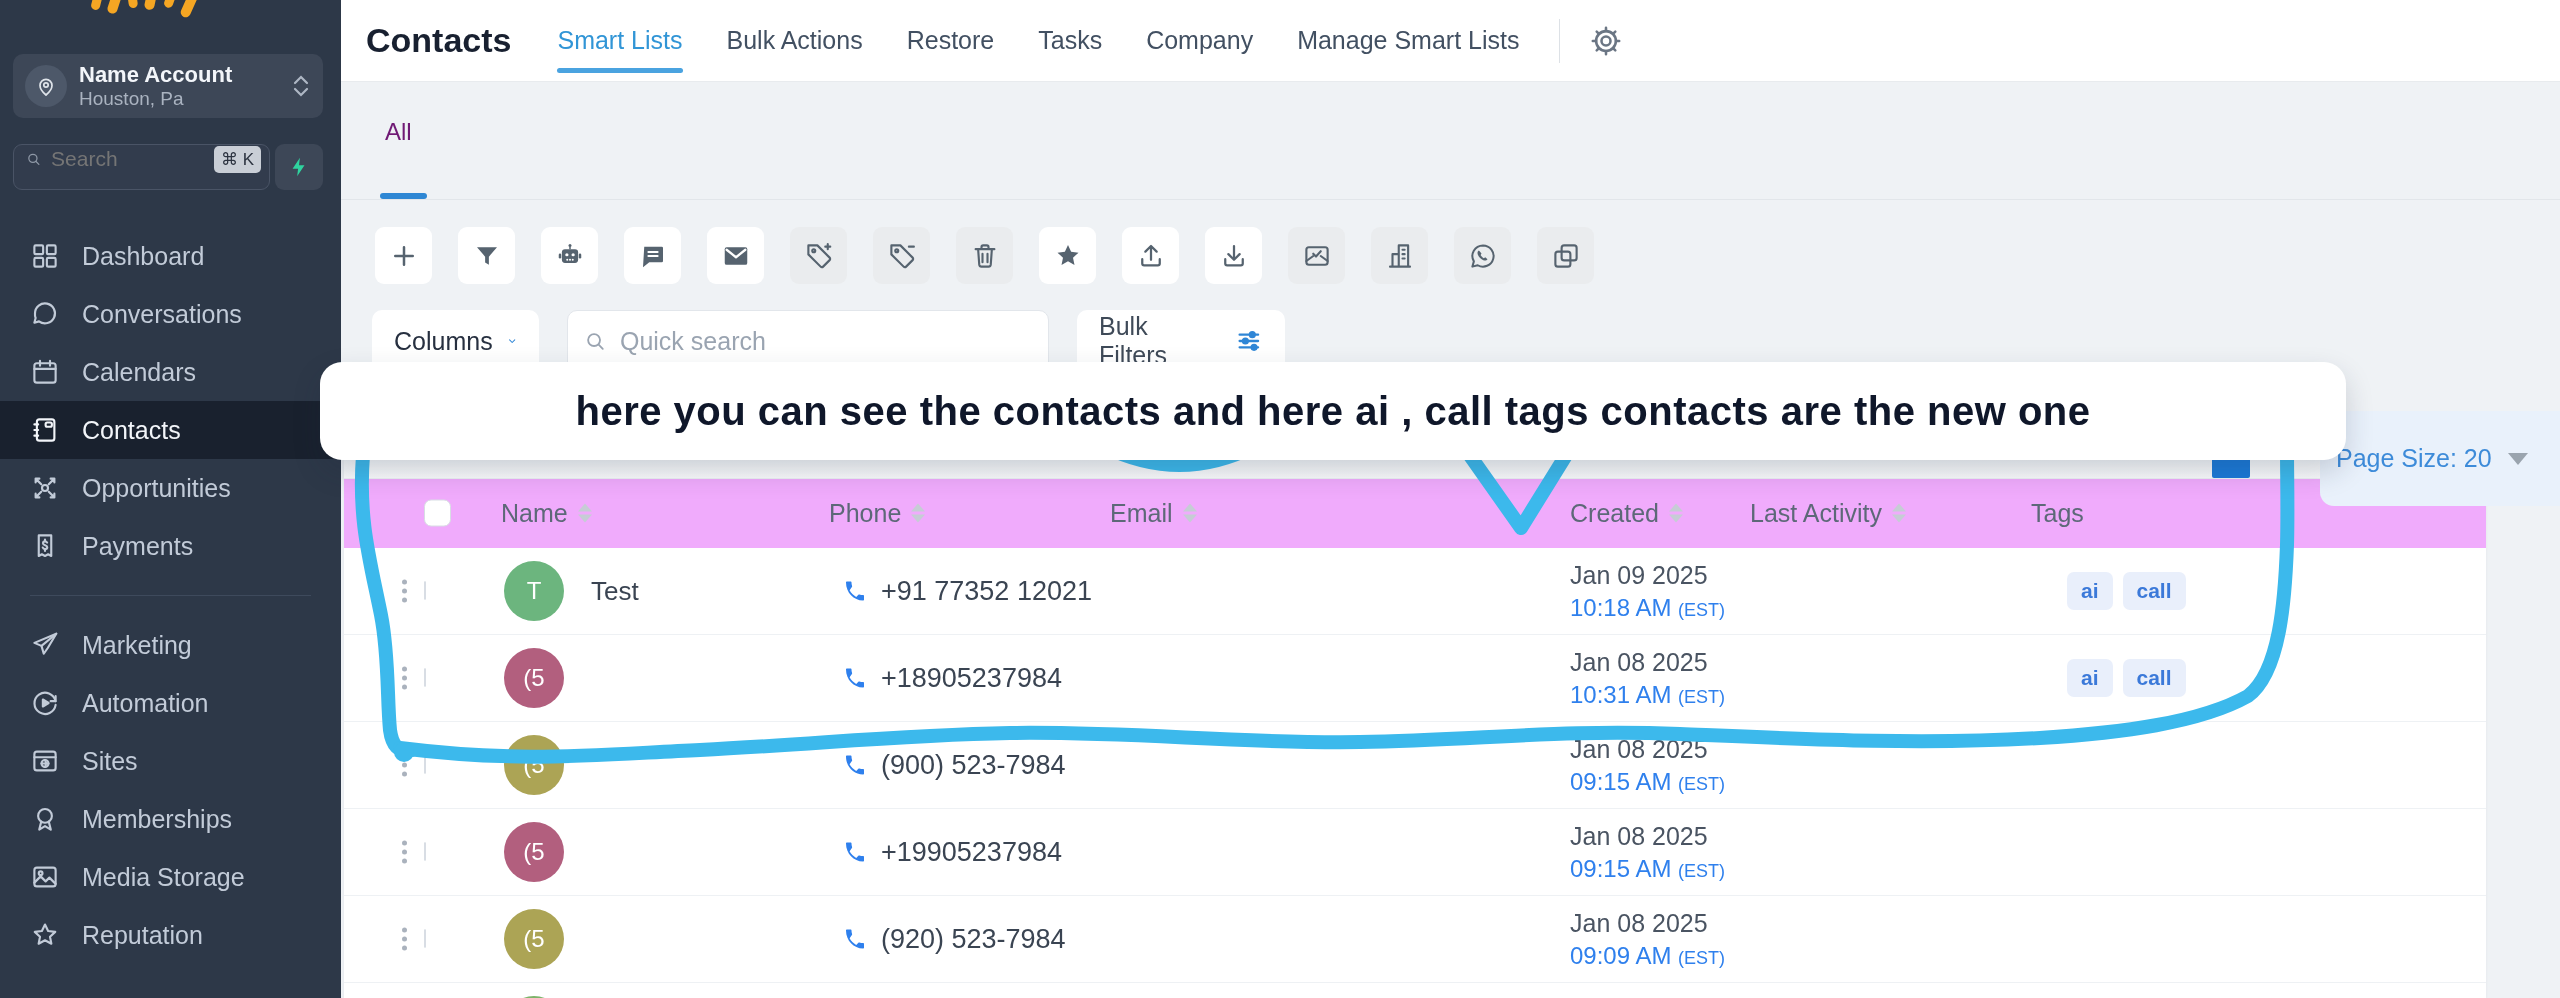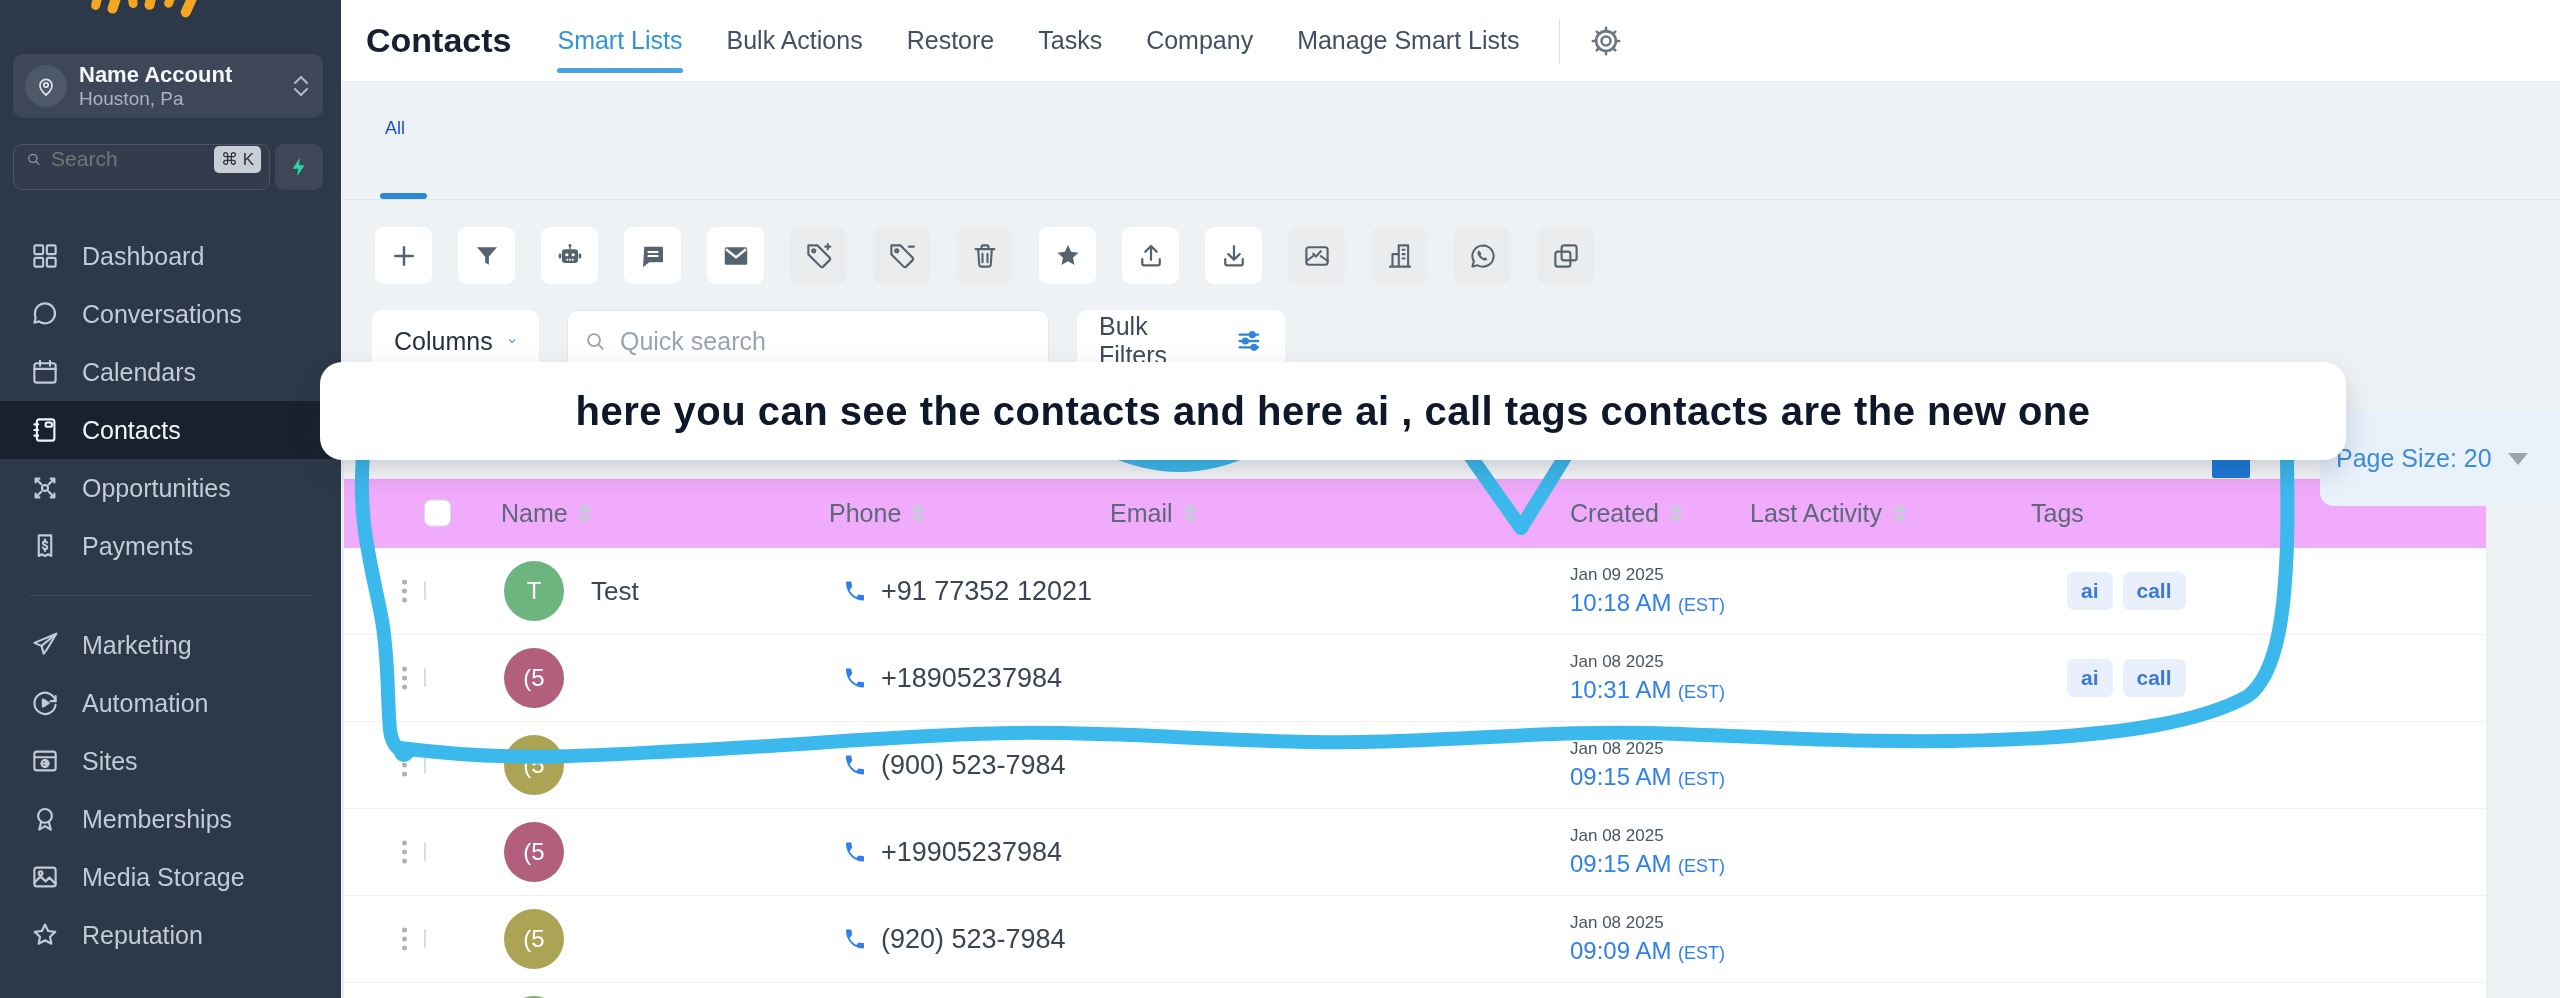--- a/index.html
+++ b/index.html
@@ -32,21 +32,21 @@
   .main{position:absolute;left:341px;top:0;width:2219px;height:998px;}
   .topbar{position:absolute;left:0;top:0;width:100%;height:82px;background:#fff;border-bottom:1px solid #e8ebee;
           display:flex;align-items:center;padding-left:25px;box-sizing:border-box;}
   .ptitle{font-size:34px;font-weight:bold;color:#182030;margin-right:46px;}
   .tabs{display:flex;gap:44px;align-items:center;height:100%;}
   .tab{font-size:25px;color:#425062;height:100%;display:flex;align-items:center;position:relative;cursor:pointer;white-space:nowrap;}
   .tab.active{color:#3195d6;}
   .tab.active::after{content:"";position:absolute;left:0;right:0;bottom:8px;height:5px;background:#4aa3e0;border-radius:3px;}
   .tb-div{width:1px;height:44px;background:#dde1e6;margin:0 28px 0 40px;}
   .content{position:absolute;left:0;top:82px;width:100%;height:916px;background:#eff2f5;}
-  .alltab{position:absolute;left:44px;top:36px;font-size:18px;color:#1d4ed8;cursor:pointer;}
+  .alltab{position:absolute;left:44px;top:36px;font-size:24px;color:#701a75;cursor:pointer;}
   .allbar{position:absolute;left:39px;top:111px;width:47px;height:6px;background:#2e87d4;border-radius:3px;}
   .hairline{position:absolute;left:0;top:117px;width:100%;height:1px;background:#e2e6ea;}
   .toolbar{position:absolute;left:34px;top:145px;display:flex;gap:26px;}
   .tbtn{width:57px;height:57px;border-radius:9px;background:#fff;display:flex;align-items:center;justify-content:center;
         cursor:pointer;color:#56636f;}
   .tbtn.dis{background:#eaecee;}
   .frow{position:absolute;left:31px;top:228px;display:flex;gap:28px;align-items:center;}
   .chip{height:62px;background:#fff;border-radius:10px;display:flex;align-items:center;gap:14px;padding:0 22px;
         box-sizing:border-box;cursor:pointer;}
   .chip-col{width:167px;font-size:25px;color:#273040;justify-content:space-between;}
@@ -71,21 +71,21 @@
   .rows{position:absolute;left:0;top:108px;width:100%;bottom:0;overflow:hidden;}
   .trow{position:relative;height:86px;border-bottom:1px solid #eef1f4;background:#fff;}
   .rc{position:absolute;top:50%;transform:translateY(-50%);}
   .kebab{left:58px;width:5px;height:5px;border-radius:50%;background:#aab2bd;box-shadow:0 -9px 0 #aab2bd,0 9px 0 #aab2bd;cursor:pointer;}
   .rcb{left:80px;}
   .avatar{left:160px;width:60px;height:60px;border-radius:50%;color:#fff;font-size:24px;display:flex;
           align-items:center;justify-content:center;}
   .nm{left:247px;font-size:26px;color:#3a4452;cursor:pointer;}
   .ph{left:499px;display:flex;align-items:center;gap:14px;font-size:27px;color:#3a4452;}
   .created{left:1226px;display:flex;flex-direction:column;gap:4px;}
-  .cdate{font-size:17px;color:#4a5462;}
+  .cdate{font-size:25px;color:#4a5462;}
   .ctime{font-size:24px;color:#2f80ed;}
   .ctz{font-size:18px;}
   .tags{left:1687px;display:flex;gap:10px;margin-left:36px;}
   .pill{background:#e9effb;color:#3b79d9;font-size:21px;font-weight:bold;border-radius:7px;padding:7px 14px;}
   
   .psize{position:absolute;left:1979px;top:329px;width:240px;height:95px;background:#e9f1fb;border-radius:14px 0 0 14px;
          display:flex;align-items:center;padding-left:16px;box-sizing:border-box;gap:16px;cursor:pointer;}
   .psize span{font-size:25px;color:#3d8bd9;white-space:nowrap;}
   .psize b{width:0;height:0;border-left:10px solid transparent;border-right:10px solid transparent;border-top:12px solid #9aa4ae;}
   

